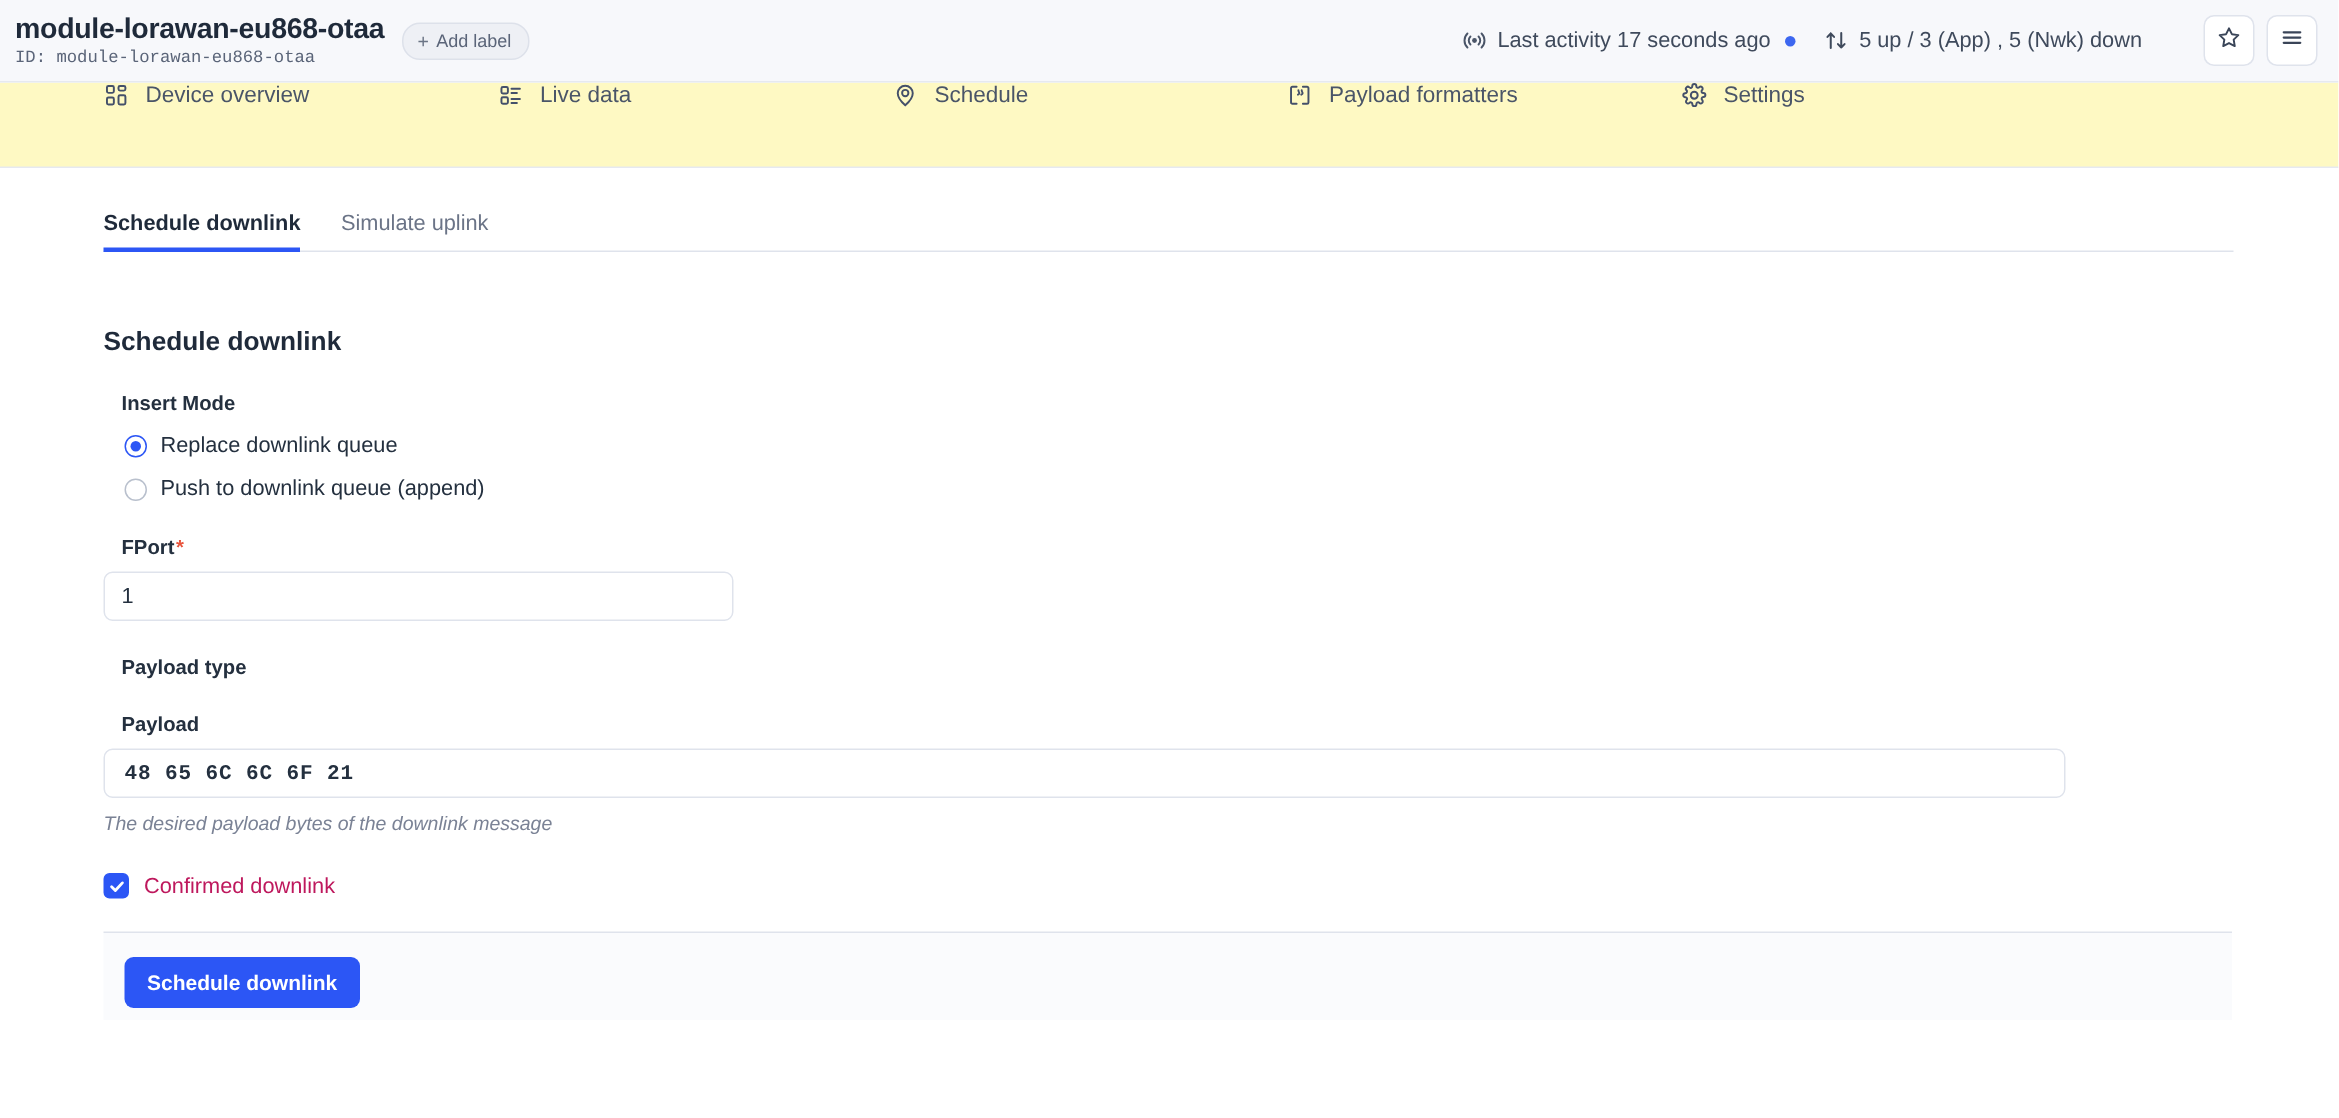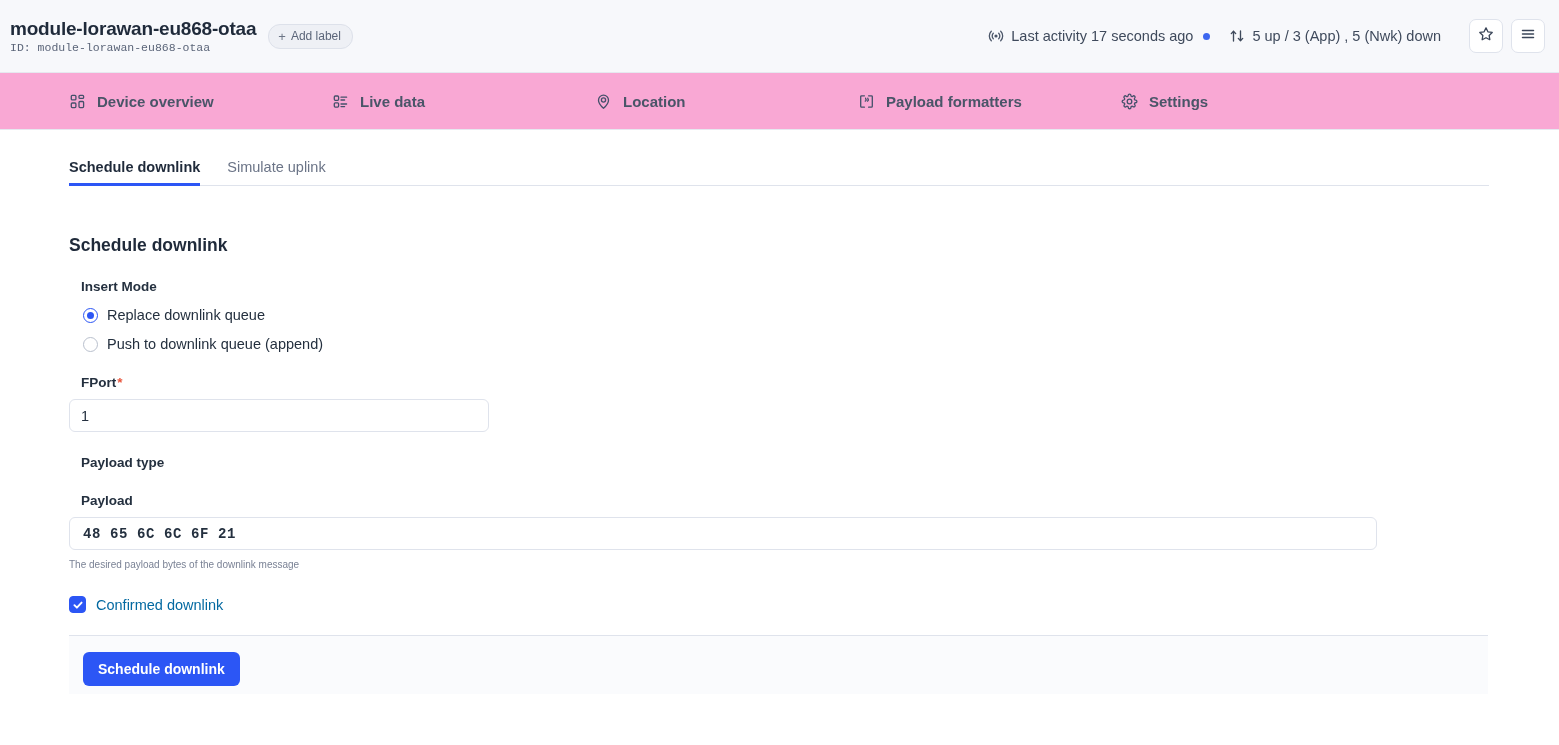--- a/index.html
+++ b/index.html
@@ -13,21 +13,21 @@
     background: #ffffff;
     font-family: "Liberation Sans", sans-serif;
     color: #24303f;
     overflow: hidden;
     -webkit-font-smoothing: antialiased;
   }
 
   
   .topbar {
     position: relative;
-    height: 73px;
+    height: 55px;
     background: #f7f8fb;
     border-bottom: 1px solid #e6e9f0;
     display: flex;
     align-items: center;
     padding: 0 14px 0 10px;
     box-sizing: border-box;
   }
   .title-block {
     display: flex;
     align-items: center;
@@ -62,21 +62,21 @@
     color: #5b6579;
     cursor: pointer;
     white-space: nowrap;
   }
   .add-label-pill .plus { font-size: 13px; line-height: 1; color: #6b7485; }
 
   .topbar-right {
     margin-left: auto;
     display: flex;
     align-items: center;
-    gap: 0;
+    gap: 13px;
   }
   .status-group {
     display: flex;
     align-items: center;
     font-size: 14.5px;
     color: #3f4a5c;
     gap: 7px;
   }
   .status-item { display: flex; align-items: center; gap: 7px; white-space: nowrap; }
   .status-dot {
@@ -90,27 +90,26 @@
     border: 1px solid #dfe3ec;
     border-radius: 7px;
     background: #ffffff;
     display: flex; align-items: center; justify-content: center;
     cursor: pointer;
   }
 
   
   .mainnav {
     height: 57px;
-    background: #f9a8d4;
+    background: #fef9c3;
     border-bottom: 1px solid #e6e9f0;
     display: flex;
-    align-items: center;
+    align-items: flex-start;
     padding: 0 0 0 38px;
     box-sizing: border-box;
-    font-weight: bold;
   }
   .nav-tab {
     display: flex;
     align-items: center;
     gap: 11px;
     width: 263px;
     flex: 0 0 auto;
     box-sizing: border-box;
     font-size: 15px;
     color: #4a5568;
@@ -210,36 +209,37 @@
   .txt-input.fport { width: 420px; }
   .txt-input.payload {
     width: 1308px;
     font-family: "Liberation Mono", monospace;
     font-weight: bold;
     font-size: 14px;
     letter-spacing: 0.6px;
     padding: 0 13px;
   }
   .help-text {
-    font-size: 10px;
+    font-size: 13px;
     color: #7a8295;
     margin-top: 9px;
+    font-style: italic;
   }
 
   .check-row {
     display: flex; align-items: center; gap: 10px;
     margin-top: 26px; cursor: pointer;
   }
   .checkbox {
     width: 17px; height: 17px; border-radius: 4px;
     background: #2c56f5; border: 1px solid #2c56f5;
     box-sizing: border-box; flex: 0 0 auto;
     display: flex; align-items: center; justify-content: center;
   }
-  .check-label { font-size: 14.5px; color: #0369a1; }
+  .check-label { font-size: 14.5px; color: #be185d; }
 
   .divider {
     margin: 22px 35px 0 0;
     border-top: 1px solid #dfe3ec;
     width: 1419px;
   }
   .footer-area {
     background: #fafbfd;
     padding: 16px 0 0 14px;
     height: 58px;
@@ -343,21 +343,21 @@
   </div>
 
 
   <div class="nav-tab">
     <span class="nav-ico">
       <svg width="17" height="17" viewBox="0 0 17 17" fill="none" stroke="#44506a" stroke-width="1.3">
         <path d="M8.5 15.2s5-4.3 5-8a5 5 0 1 0-10 0c0 3.7 5 8 5 8z"></path>
         <circle cx="8.5" cy="7" r="2.1"></circle>
       </svg>
     </span>
-    <span>Location</span>
+    <span>Schedule</span>
   </div>
 
   <div class="nav-tab">
     <span class="nav-ico">
       <svg width="17" height="17" viewBox="0 0 17 17" fill="none" stroke="#44506a" stroke-width="1.3" stroke-linecap="round" stroke-linejoin="round">
         <path d="M6.4 2.8H3.6a.9.9 0 0 0-.9.9v9.6a.9.9 0 0 0 .9.9h2.8"></path>
         <path d="M10.6 2.8h2.8a.9.9 0 0 1 .9.9v9.6a.9.9 0 0 1-.9.9h-2.8"></path>
         <path d="M7.6 5.2c0 1 .6 1.3.6 1.9 0 .5-.5.8-.9 1"></path>
         <path d="M9.8 5.2c0 1 .6 1.3.6 1.9 0 .5-.5.8-.9 1"></path>
       </svg>

